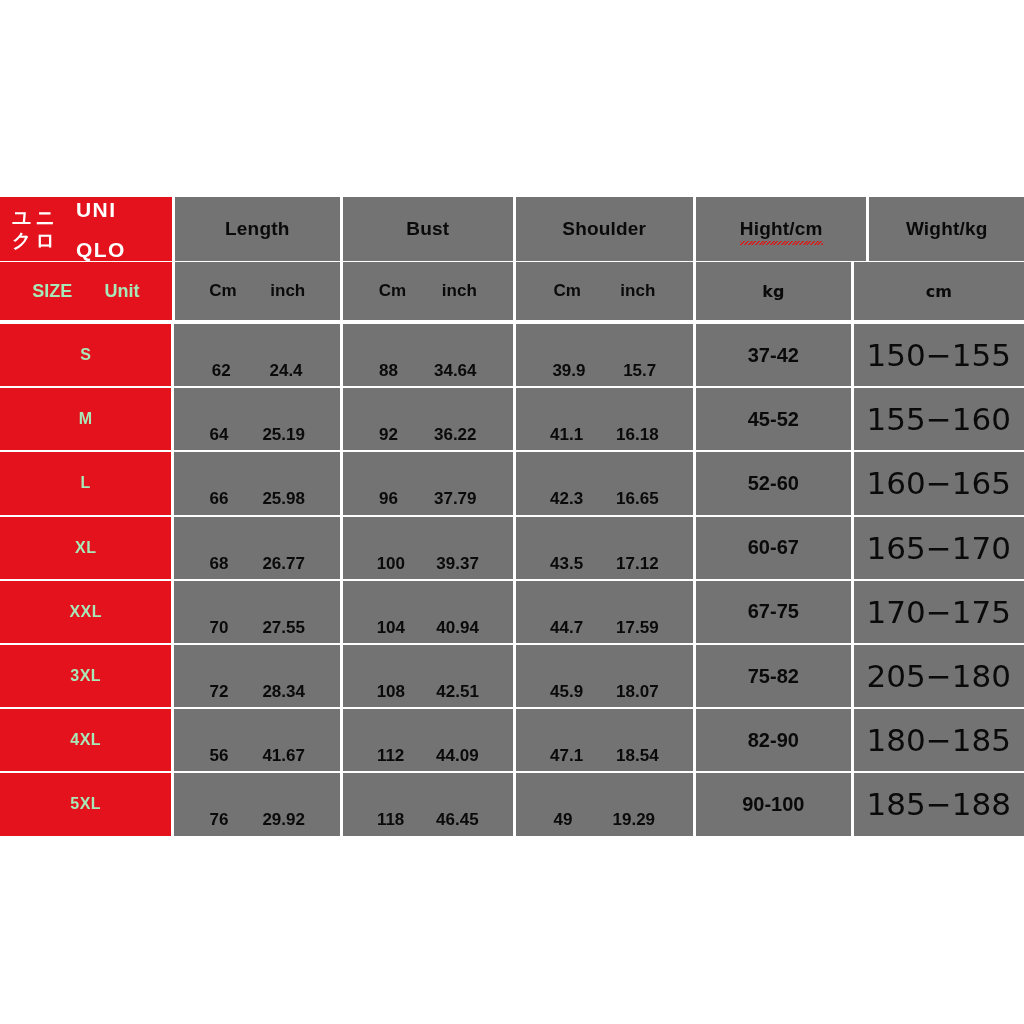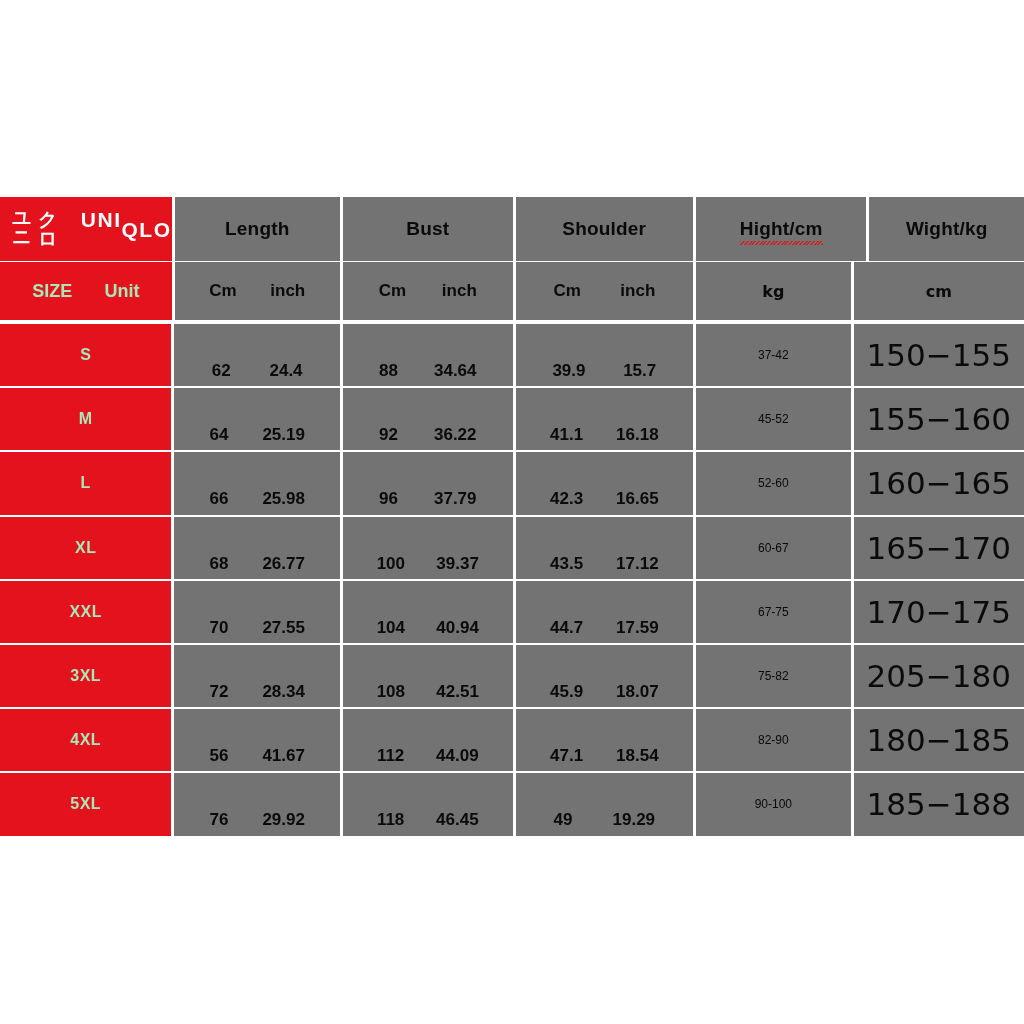--- a/index.html
+++ b/index.html
@@ -74,23 +74,22 @@
     justify-content: flex-start;
     padding-left: 12px;
   }
   .logo {
     display: flex;
     align-items: center;
     gap: 17px;
   }
   .logo-jp, .logo-en {
     display: flex;
-    flex-direction: row;
+    flex-direction: column;
     line-height: 1;
-    align-items: center;
   }
   .logo-jp span {
     color: #ffffff;
     font-size: 19px;
     font-weight: bold;
     letter-spacing: 4px;
     font-family: "DejaVu Sans", sans-serif;
   }
   .logo-jp span:first-child { margin-bottom: 4px; }
   .logo-en span {
@@ -162,22 +161,22 @@
     justify-content: space-around;
     padding: 0 18px;
   }
   .dual-val .v {
     font-size: 17px;
     font-weight: bold;
     font-family: "Liberation Sans", sans-serif;
     margin-top: 32px;
   }
   .single-val {
-    font-size: 12px;
-    font-weight: normal;
+    font-size: 20px;
+    font-weight: bold;
     font-family: "Liberation Sans", sans-serif;
   }
   .height-val {
     font-size: 31px;
     font-weight: normal;
     font-family: "DejaVu Sans", sans-serif;
     letter-spacing: 0px;
   }
 </style>
 </head>

